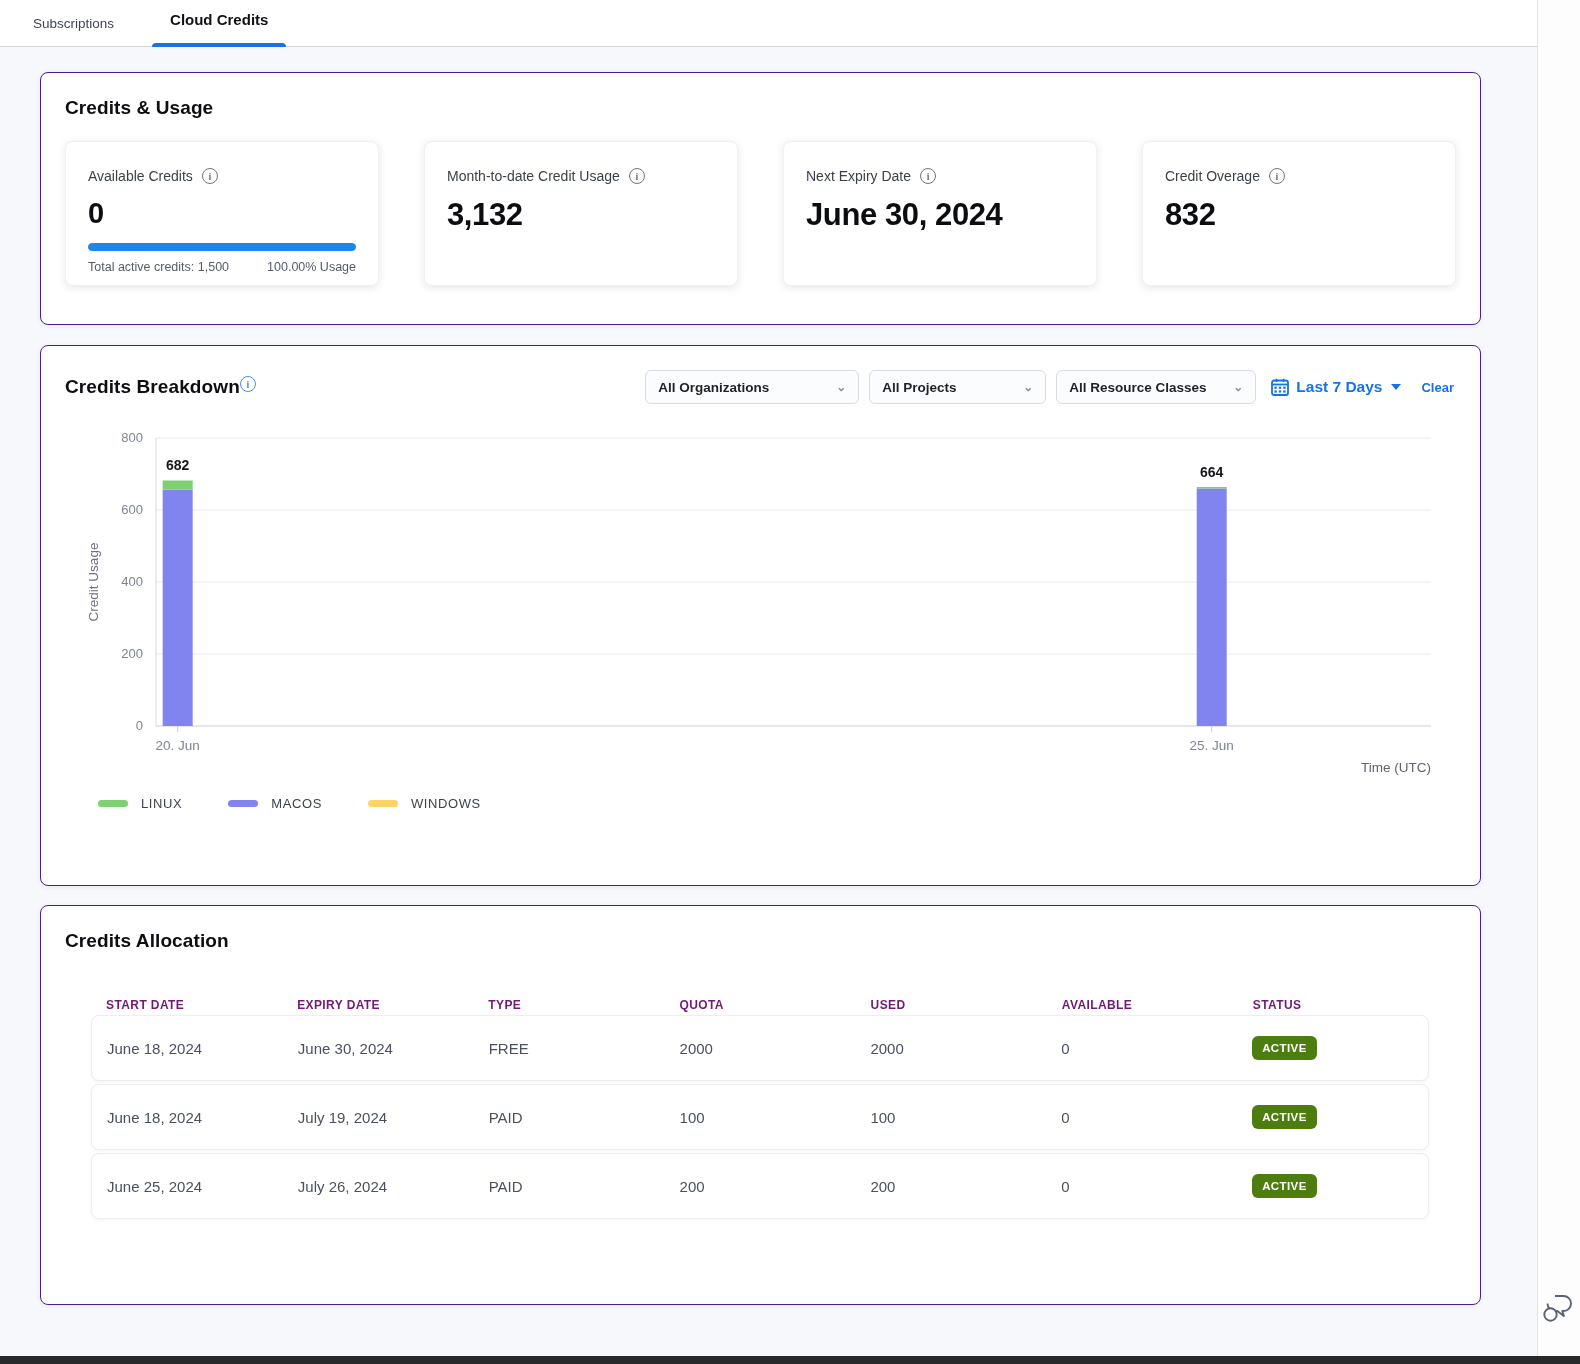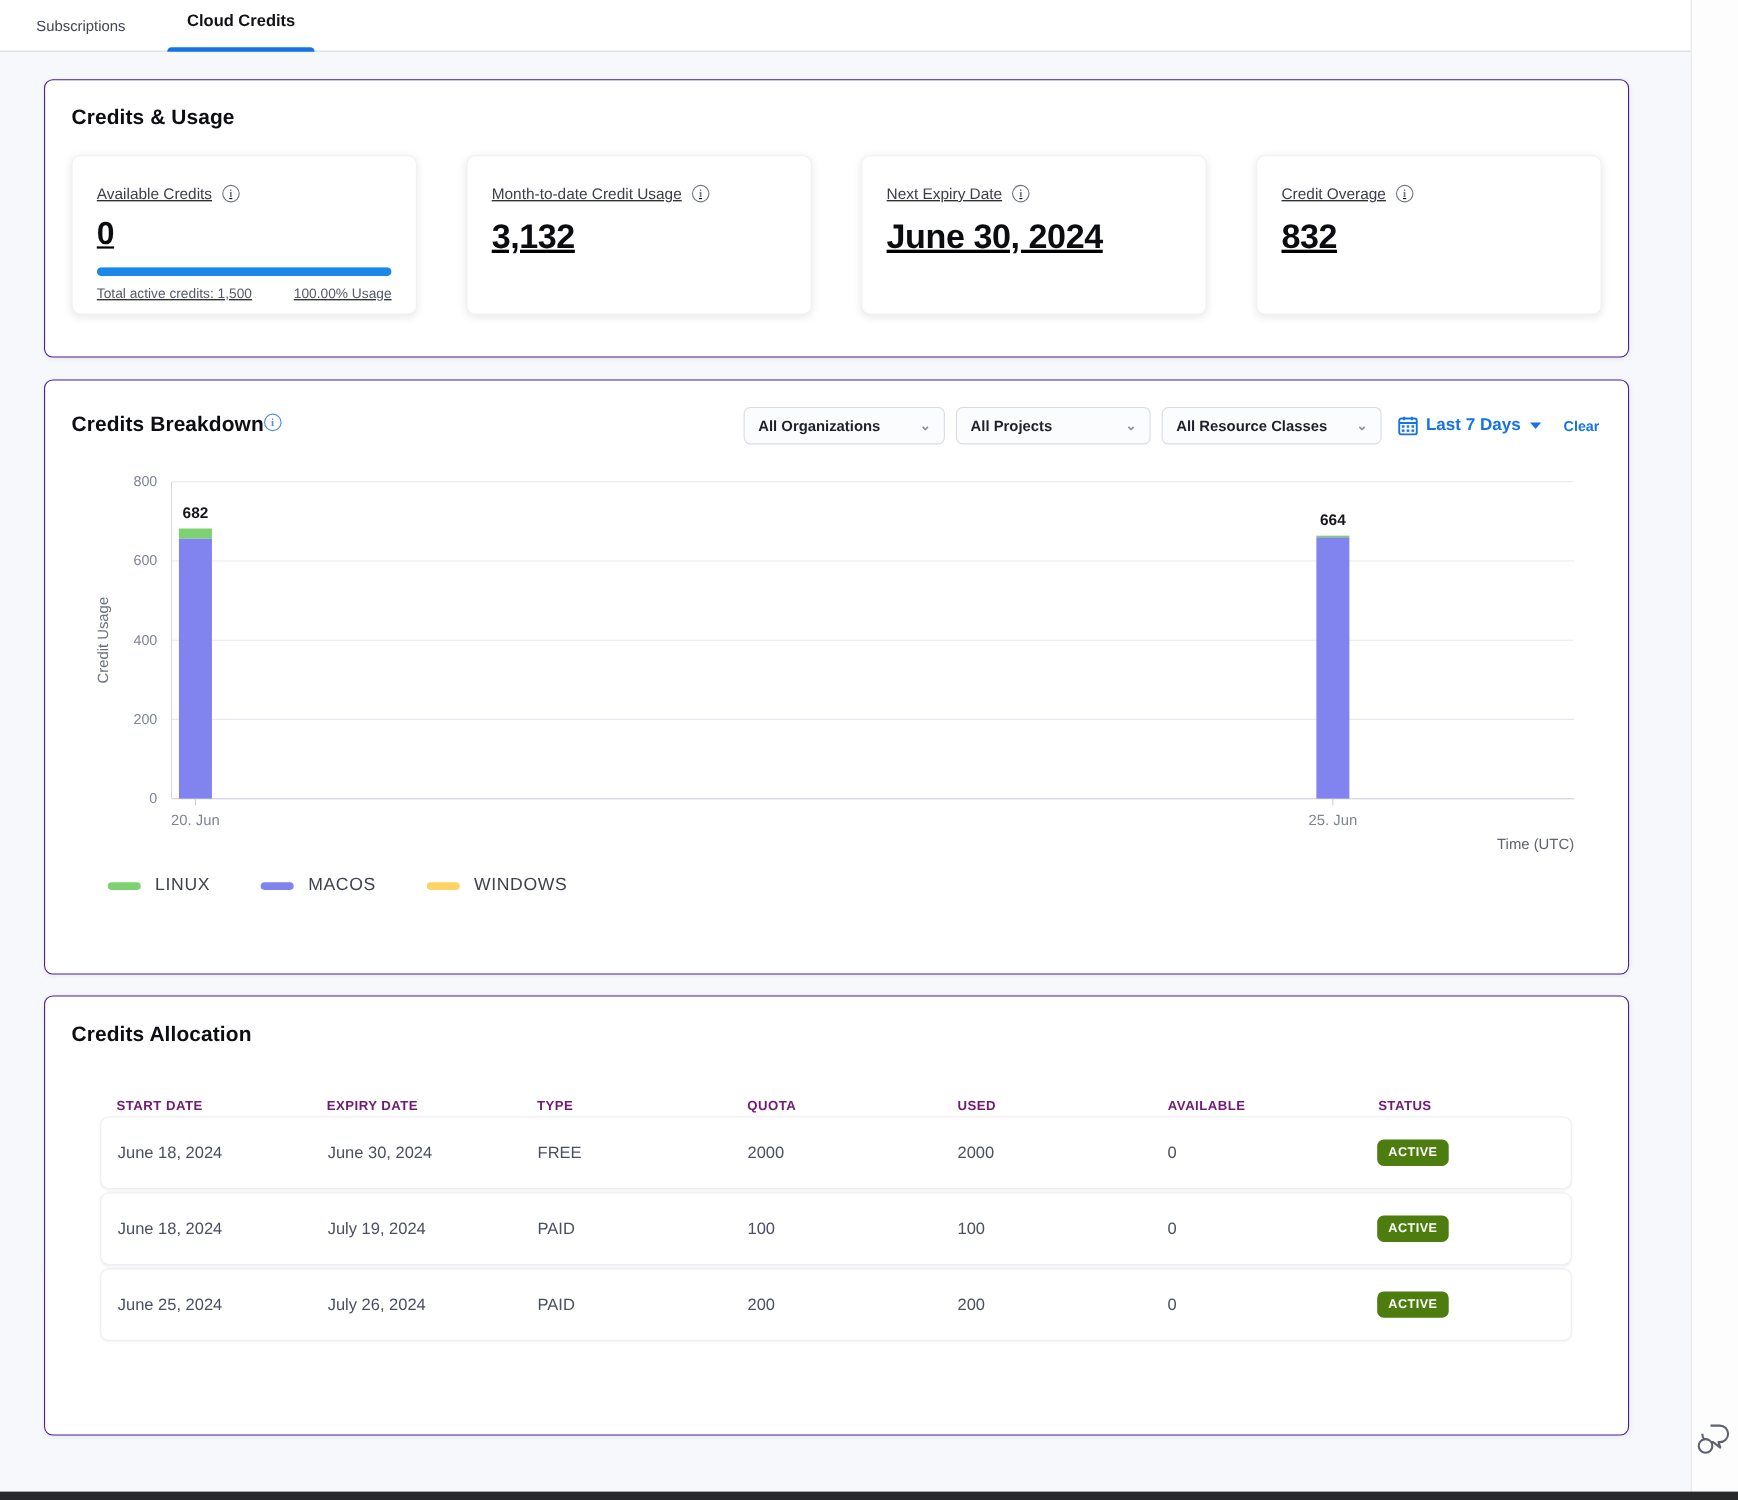--- a/index.html
+++ b/index.html
@@ -23,21 +23,21 @@
 
   
   .panel { background:#ffffff; border:1px solid #4c1d95; border-radius:8px;
     box-shadow:0 1px 5px rgba(25,28,45,0.07); margin-left:40px; width:1441px; }
   .panel-title { font-size:19px; font-weight:bold; color:#0d0e12; letter-spacing:.1px; }
   .panel-usage { margin-top:25px; height:253px; padding:24px; }
   .panel-breakdown { margin-top:20px; height:541px; padding:24px; }
   .panel-allocation { margin-top:19px; height:400px; padding:24px; }
 
   
-  .cards-row { margin-top:22px; display:grid; grid-template-columns:repeat(4,1fr); gap:45px;text-decoration:underline; }
+  .cards-row { margin-top:22px; display:grid; grid-template-columns:repeat(4,1fr); gap:45px; }
   .stat-card { background:#fff; border:1px solid #f0f1f5; border-radius:8px; height:145px;
     box-shadow:0 2px 8px rgba(25,28,45,0.10); padding:26px 22px; }
   .stat-label-row { display:flex; align-items:center; gap:9px; font-size:14px; color:#3a3f4b; }
   .info-icon { width:16px; height:16px; border:1.4px solid #6f7482; border-radius:50%;
     display:inline-flex; align-items:center; justify-content:center;
     font-size:10px; font-weight:bold; color:#6f7482; font-family:"Liberation Serif", serif; flex:0 0 auto; }
   .info-icon.blue { border-color:#4a90e2; color:#4a90e2; }
   .stat-value { margin-top:13px; font-size:29px; font-weight:bold; color:#0c0d11; letter-spacing:-.4px; }
   .stat-value.lg { font-size:31px; }
   .progress-track { margin-top:13px; height:8px; border-radius:4px; background:#e8eaef; overflow:hidden; }
@@ -45,35 +45,35 @@
   .stat-footer { margin-top:9px; display:flex; justify-content:space-between;
     font-size:12.5px; color:#555b69; }
 
   
   .bd-header { display:flex; align-items:center; justify-content:space-between; }
   .bd-title-wrap { display:flex; align-items:flex-start; }
   .filters { display:flex; align-items:center; }
   .select { height:34px; background:#fbfcfe; border:1px solid #d8dbe2; border-radius:6px;
     display:flex; align-items:center; justify-content:space-between; padding:0 12px;
     font-size:13.5px; font-weight:bold; color:#1d212b; cursor:pointer; }
-  .sel-org { width:183px; } .sel-proj { width:177px; margin-left:10px; } .sel-res { width:200px; margin-left:10px; }
+  .sel-org { width:214px; } .sel-proj { width:177px; margin-left:10px; } .sel-res { width:200px; margin-left:10px; }
   .chev { color:#8a8f9b; font-size:12px; margin-left:8px; }
   .daterange { display:flex; align-items:center; margin:0 20px 0 15px; cursor:pointer; }
   .daterange-label { font-size:15.5px; font-weight:bold; color:#1673e6; margin-left:7px; }
   .caret-down { margin-left:9px; width:0; height:0; border-left:5px solid transparent;
     border-right:5px solid transparent; border-top:6px solid #1673e6; }
   .clear-link { font-size:13px; font-weight:bold; color:#1673e6; cursor:pointer; margin-right:2px; }
 
   
   .chart-svg { display:block; margin-top:26px; }
   svg { font-family:"Liberation Sans", sans-serif; }
   .legend { display:flex; align-items:center; margin:14px 0 0 33px; gap:46px; }
   .legend-item { display:flex; align-items:center; gap:13px; }
   .legend-pill { width:30px; height:7px; border-radius:4px; }
-  .legend-label { font-size:16px; color:#3d424e; letter-spacing:.6px; }
+  .legend-label { font-size:13px; color:#3d424e; letter-spacing:.6px; }
 
   
   .table-wrap { margin:46px 27px 0 26px; }
   .thead { display:grid; grid-template-columns:repeat(7,1fr); }
   .th { padding-left:15px; font-size:12px; font-weight:bold; color:#701a75; letter-spacing:.4px; }
   .trow { display:grid; grid-template-columns:repeat(7,1fr); align-items:center; height:66px;
     background:#fff; border:1px solid #edeef3; border-radius:8px;
     box-shadow:0 1px 3px rgba(25,28,45,0.05); margin-top:3px; }
   .trow:first-of-type { margin-top:25px; }
   .td { padding-left:15px; font-size:15px; color:#4a5062; }

